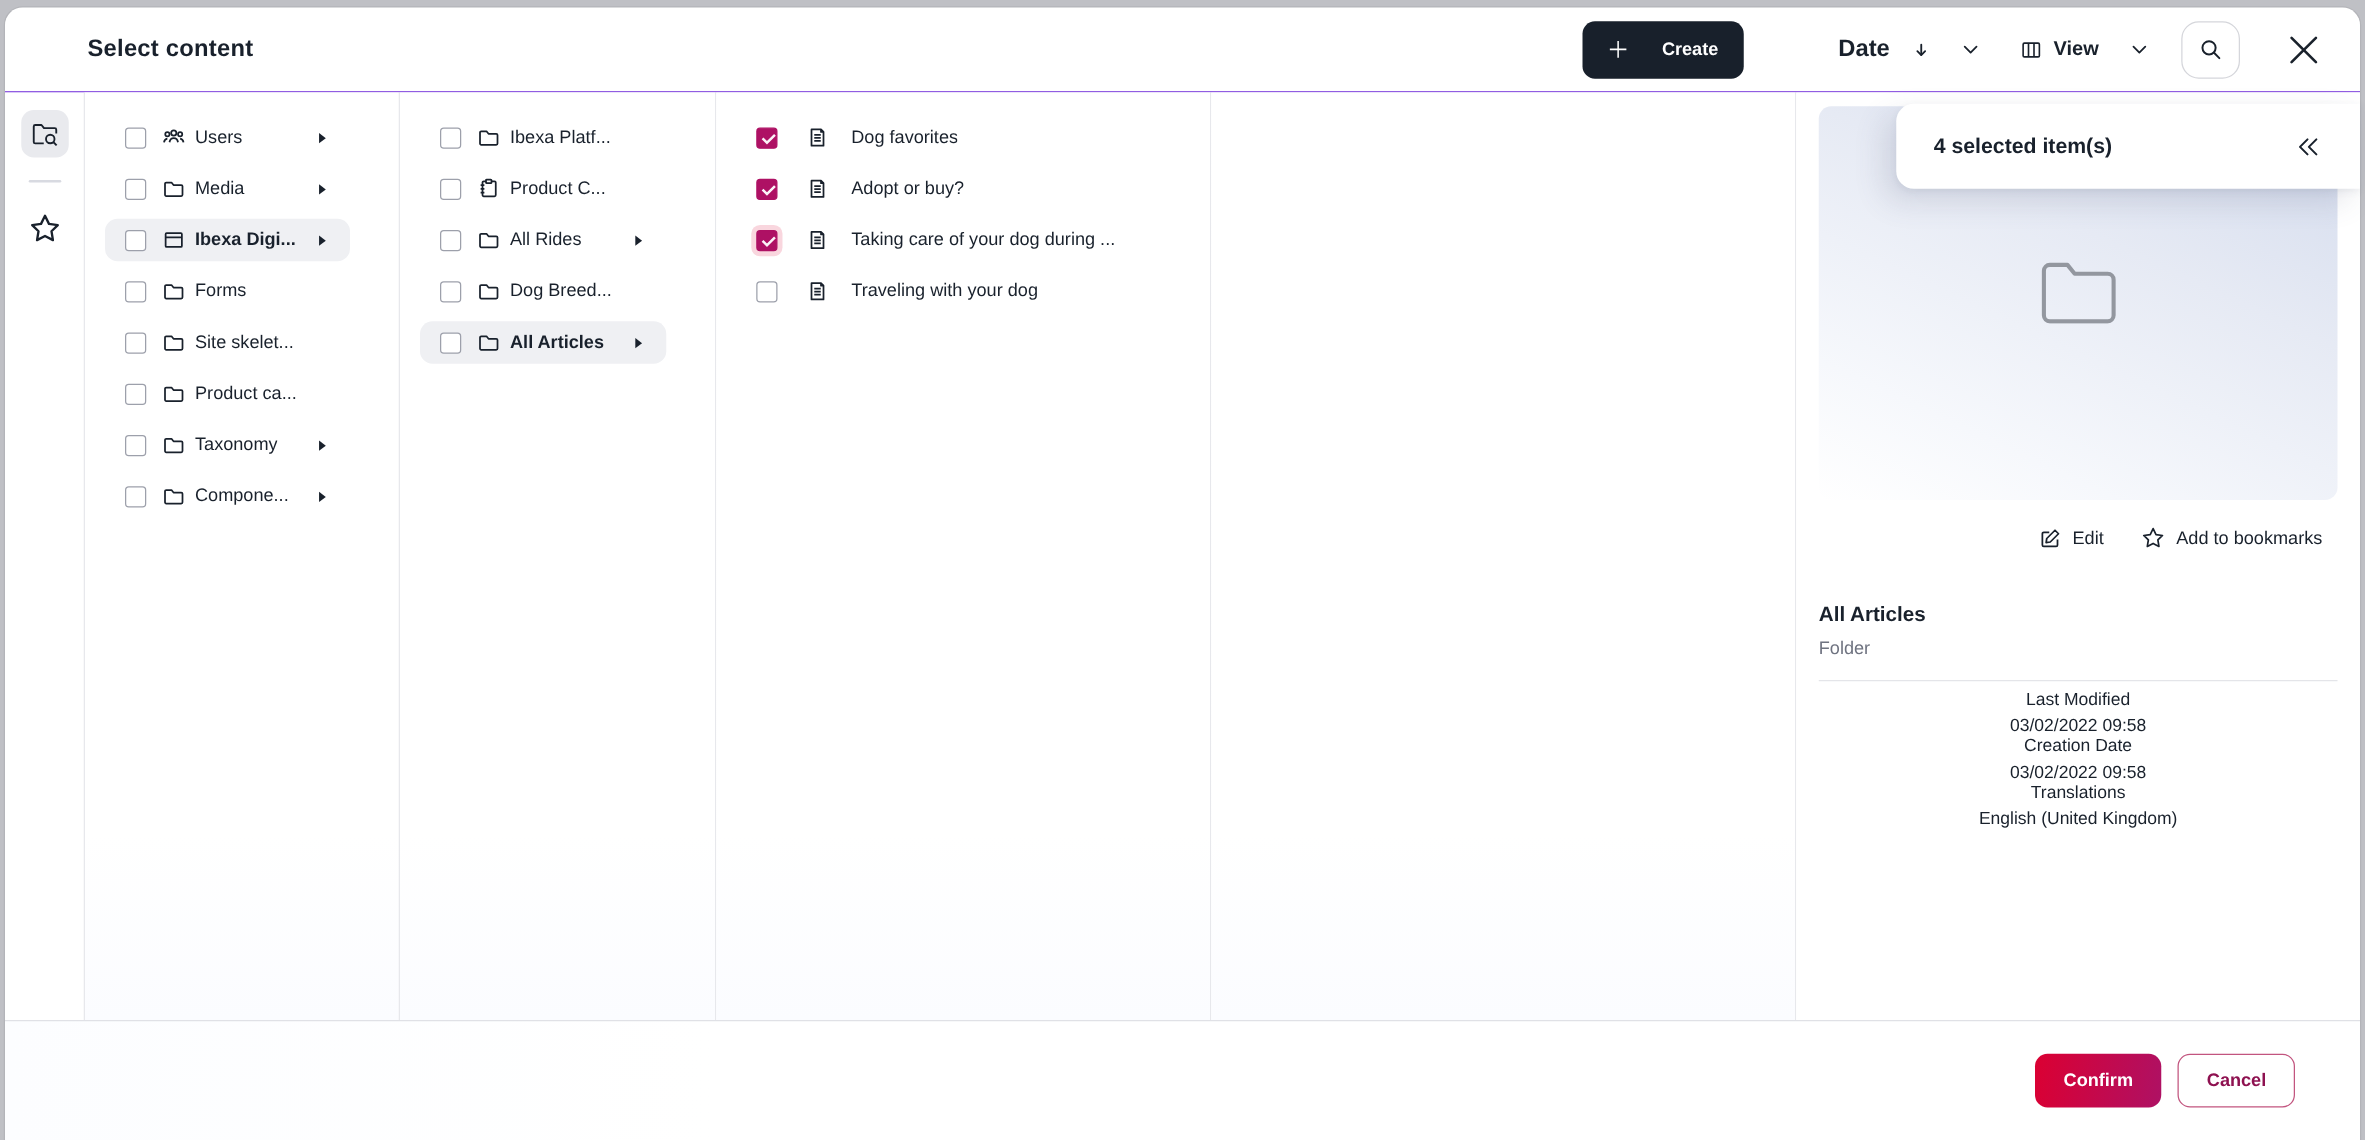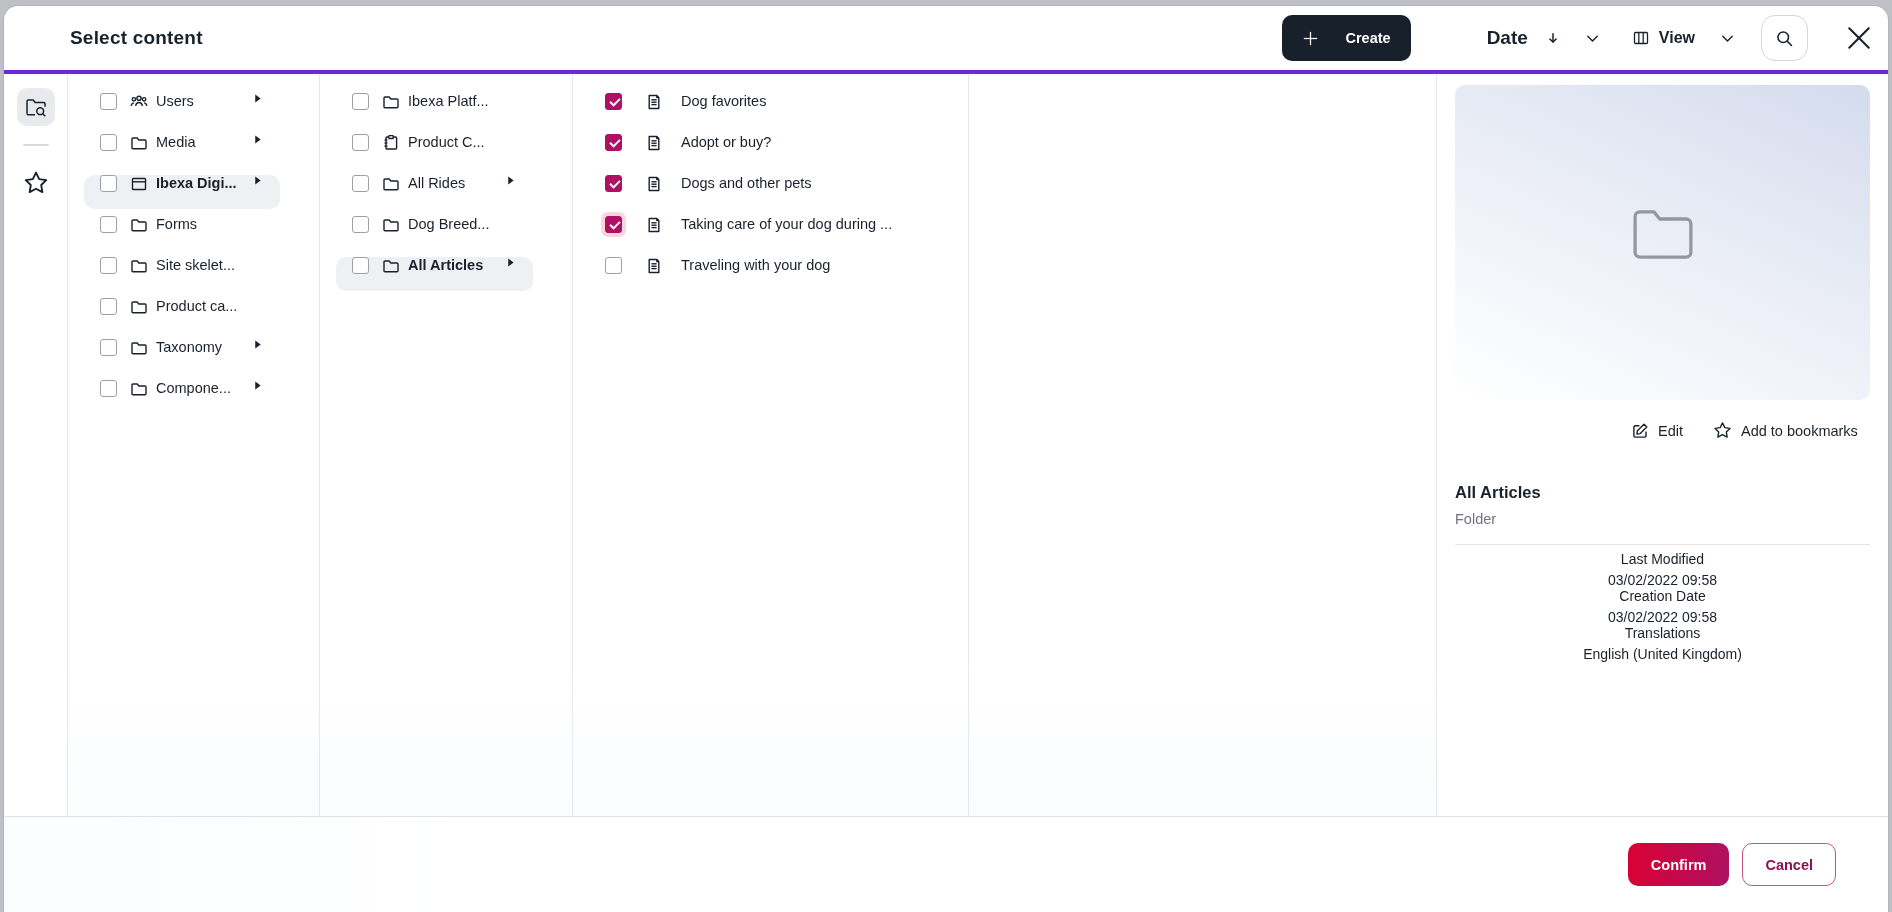--- a/index.html
+++ b/index.html
@@ -10,21 +10,21 @@
   body{background:#bfc0c5; font-family:"Liberation Sans", sans-serif; color:var(--dark); position:relative;}
   .icon svg{display:block;}
   button{font-family:inherit; border:none; background:none; cursor:pointer; color:inherit;}
 
   .modal{position:absolute; left:4px; right:4px; top:6px; bottom:0; background:#fff;
          border-radius:14px 14px 0 0; display:flex; flex-direction:column;
          box-shadow:0 0 0 1px rgba(0,0,0,.06);}
 
   
   .modal-header{height:68px; flex:none; display:flex; align-items:center;
-                padding:0 12px 0 66px; border-bottom:4px solid #6d28d9;}
+                padding:0 28px 0 66px; border-bottom:1px solid #6d28d9;}
   .title{font-size:19px; font-weight:700; letter-spacing:.2px;}
   .header-controls{margin-left:auto; display:flex; align-items:center;}
   .create-btn{height:46px; padding:0 20px; border-radius:10px; background:#18202b; color:#fff;
               font-size:14.5px; font-weight:600; display:flex; align-items:center; gap:27px;}
   .sort-ctrl{margin-left:76px; display:flex; align-items:center; gap:18px;
              font-size:19px; font-weight:600; cursor:pointer;}
   .chev{margin-left:24px; cursor:pointer; display:flex;}
   .view-ctrl{margin-left:31px; display:flex; align-items:center; gap:9px;
              font-size:16px; font-weight:600; cursor:pointer;}
   .search-btn{margin-left:25px; width:47px; height:46px; border:1px solid #d5d6db;
@@ -37,21 +37,21 @@
         align-items:center; padding-top:14px;}
   .rail-btn{width:38px; height:38px; border-radius:10px; display:flex; align-items:center;
             justify-content:center; cursor:pointer;}
   .rail-btn.active{background:#e9eaee;}
   .rail-divider{width:26px; height:2px; background:#d8dae1; border-radius:1px; margin:18px 0;}
 
   .tree-col{flex:none; padding-top:19px; border-right:1px solid #e7e8ec; overflow:hidden;
             background:linear-gradient(180deg,#fff 80%, #fbfcff 100%);}
   .col1{width:252px;} .col2{width:253px;} .col3{width:396px;} .col4{flex:1; border-right:1px solid #e7e8ec;}
   .tree-row{height:34px; margin:0 39px 7px 16px; padding:0 18px 0 16px; border-radius:10px;
-            display:flex; cursor:pointer; font-size:14.5px; white-space:nowrap;}
+            display:flex; align-items:center; cursor:pointer; font-size:14.5px; white-space:nowrap;}
   .col3 .tree-row{margin-right:16px;gap:10px;}
   .tree-row.selected{background:var(--row-highlight); font-weight:700;}
   .checkbox{width:17px; height:17px; flex:none; border:1px solid #9da0ab; border-radius:3px;
             background:#fff; position:relative; cursor:pointer;}
   .checkbox.checked{background:var(--secondary); border-color:var(--secondary);}
   .checkbox.checked::after{content:""; position:absolute; left:3.5px; top:4px; width:8px; height:4px;
             border-left:2px solid rgba(255,255,255,.95); border-bottom:2px solid rgba(255,255,255,.95);
             transform:rotate(-45deg);}
   .checkbox.focused{box-shadow:0 0 0 4px rgba(219,0,50,.16);}
   .row-icon{margin-left:13px; display:flex; flex:none;}
@@ -361,62 +361,58 @@
               <path d="M4.2 2.5h7.6l2 2v11H4.2z"></path>
               <path d="M11.8 2.5v2h2"></path>
               <line x1="6.4" y1="6.8" x2="11.6" y2="6.8"></line>
               <line x1="6.4" y1="9.2" x2="11.6" y2="9.2"></line>
               <line x1="6.4" y1="11.6" x2="11.6" y2="11.6"></line>
             </svg>
           </span>
           <span class="row-label">Adopt or buy?</span>
         </div>
         <div class="tree-row">
-          <span class="checkbox checked"></span>
+          <span class="checkbox checked focused"></span>
           <span class="row-icon icon">
             <svg width="18" height="18" viewBox="0 0 18 18" fill="none" stroke="#19212c" stroke-width="1.4" stroke-linejoin="round">
               <path d="M4.2 2.5h7.6l2 2v11H4.2z"></path>
               <path d="M11.8 2.5v2h2"></path>
               <line x1="6.4" y1="6.8" x2="11.6" y2="6.8"></line>
               <line x1="6.4" y1="9.2" x2="11.6" y2="9.2"></line>
               <line x1="6.4" y1="11.6" x2="11.6" y2="11.6"></line>
             </svg>
           </span>
-          <span class="row-label">Dogs and other pets</span>
-        </div>
-        <div class="tree-row">
-          <span class="checkbox checked focused"></span>
+          <span class="row-label">Taking care of your dog during ...</span>
+        </div>
+        <div class="tree-row">
+          <span class="checkbox"></span>
           <span class="row-icon icon">
             <svg width="18" height="18" viewBox="0 0 18 18" fill="none" stroke="#19212c" stroke-width="1.4" stroke-linejoin="round">
               <path d="M4.2 2.5h7.6l2 2v11H4.2z"></path>
               <path d="M11.8 2.5v2h2"></path>
               <line x1="6.4" y1="6.8" x2="11.6" y2="6.8"></line>
               <line x1="6.4" y1="9.2" x2="11.6" y2="9.2"></line>
               <line x1="6.4" y1="11.6" x2="11.6" y2="11.6"></line>
             </svg>
           </span>
-          <span class="row-label">Taking care of your dog during ...</span>
-        </div>
-        <div class="tree-row">
-          <span class="checkbox"></span>
-          <span class="row-icon icon">
-            <svg width="18" height="18" viewBox="0 0 18 18" fill="none" stroke="#19212c" stroke-width="1.4" stroke-linejoin="round">
-              <path d="M4.2 2.5h7.6l2 2v11H4.2z"></path>
-              <path d="M11.8 2.5v2h2"></path>
-              <line x1="6.4" y1="6.8" x2="11.6" y2="6.8"></line>
-              <line x1="6.4" y1="9.2" x2="11.6" y2="9.2"></line>
-              <line x1="6.4" y1="11.6" x2="11.6" y2="11.6"></line>
-            </svg>
-          </span>
           <span class="row-label">Traveling with your dog</span>
         </div>
       </div>
     <div class="tree-col col4"></div>
 
     <div class="panel">
+      <div class="sel-card">
+        <span class="sel-count">4 selected item(s)</span>
+        <span class="icon collapse">
+          <svg width="24" height="21" viewBox="0 0 22 18" fill="none" stroke="#19212c" stroke-width="1.5" stroke-linecap="round" stroke-linejoin="round">
+              <path d="M11 3.5 5.5 9 11 14.5"></path>
+              <path d="M17.5 3.5 12 9l5.5 5.5"></path>
+            </svg>
+        </span>
+      </div>
       <div class="preview-box">
         <span class="icon">
           <svg width="62" height="50" viewBox="0 0 64 52" fill="none" stroke="#93979f" stroke-width="3.4" stroke-linejoin="round">
               <path d="M3 45V8c0-2.8 2.2-5 5-5h14.6l6 7.4H56c2.8 0 5 2.2 5 5V45c0 2.8-2.2 5-5 5H8c-2.8 0-5-2.2-5-5z"></path>
             </svg>
         </span>
       </div>
       <div class="preview-actions">
         <div class="action">
           <span class="icon">

